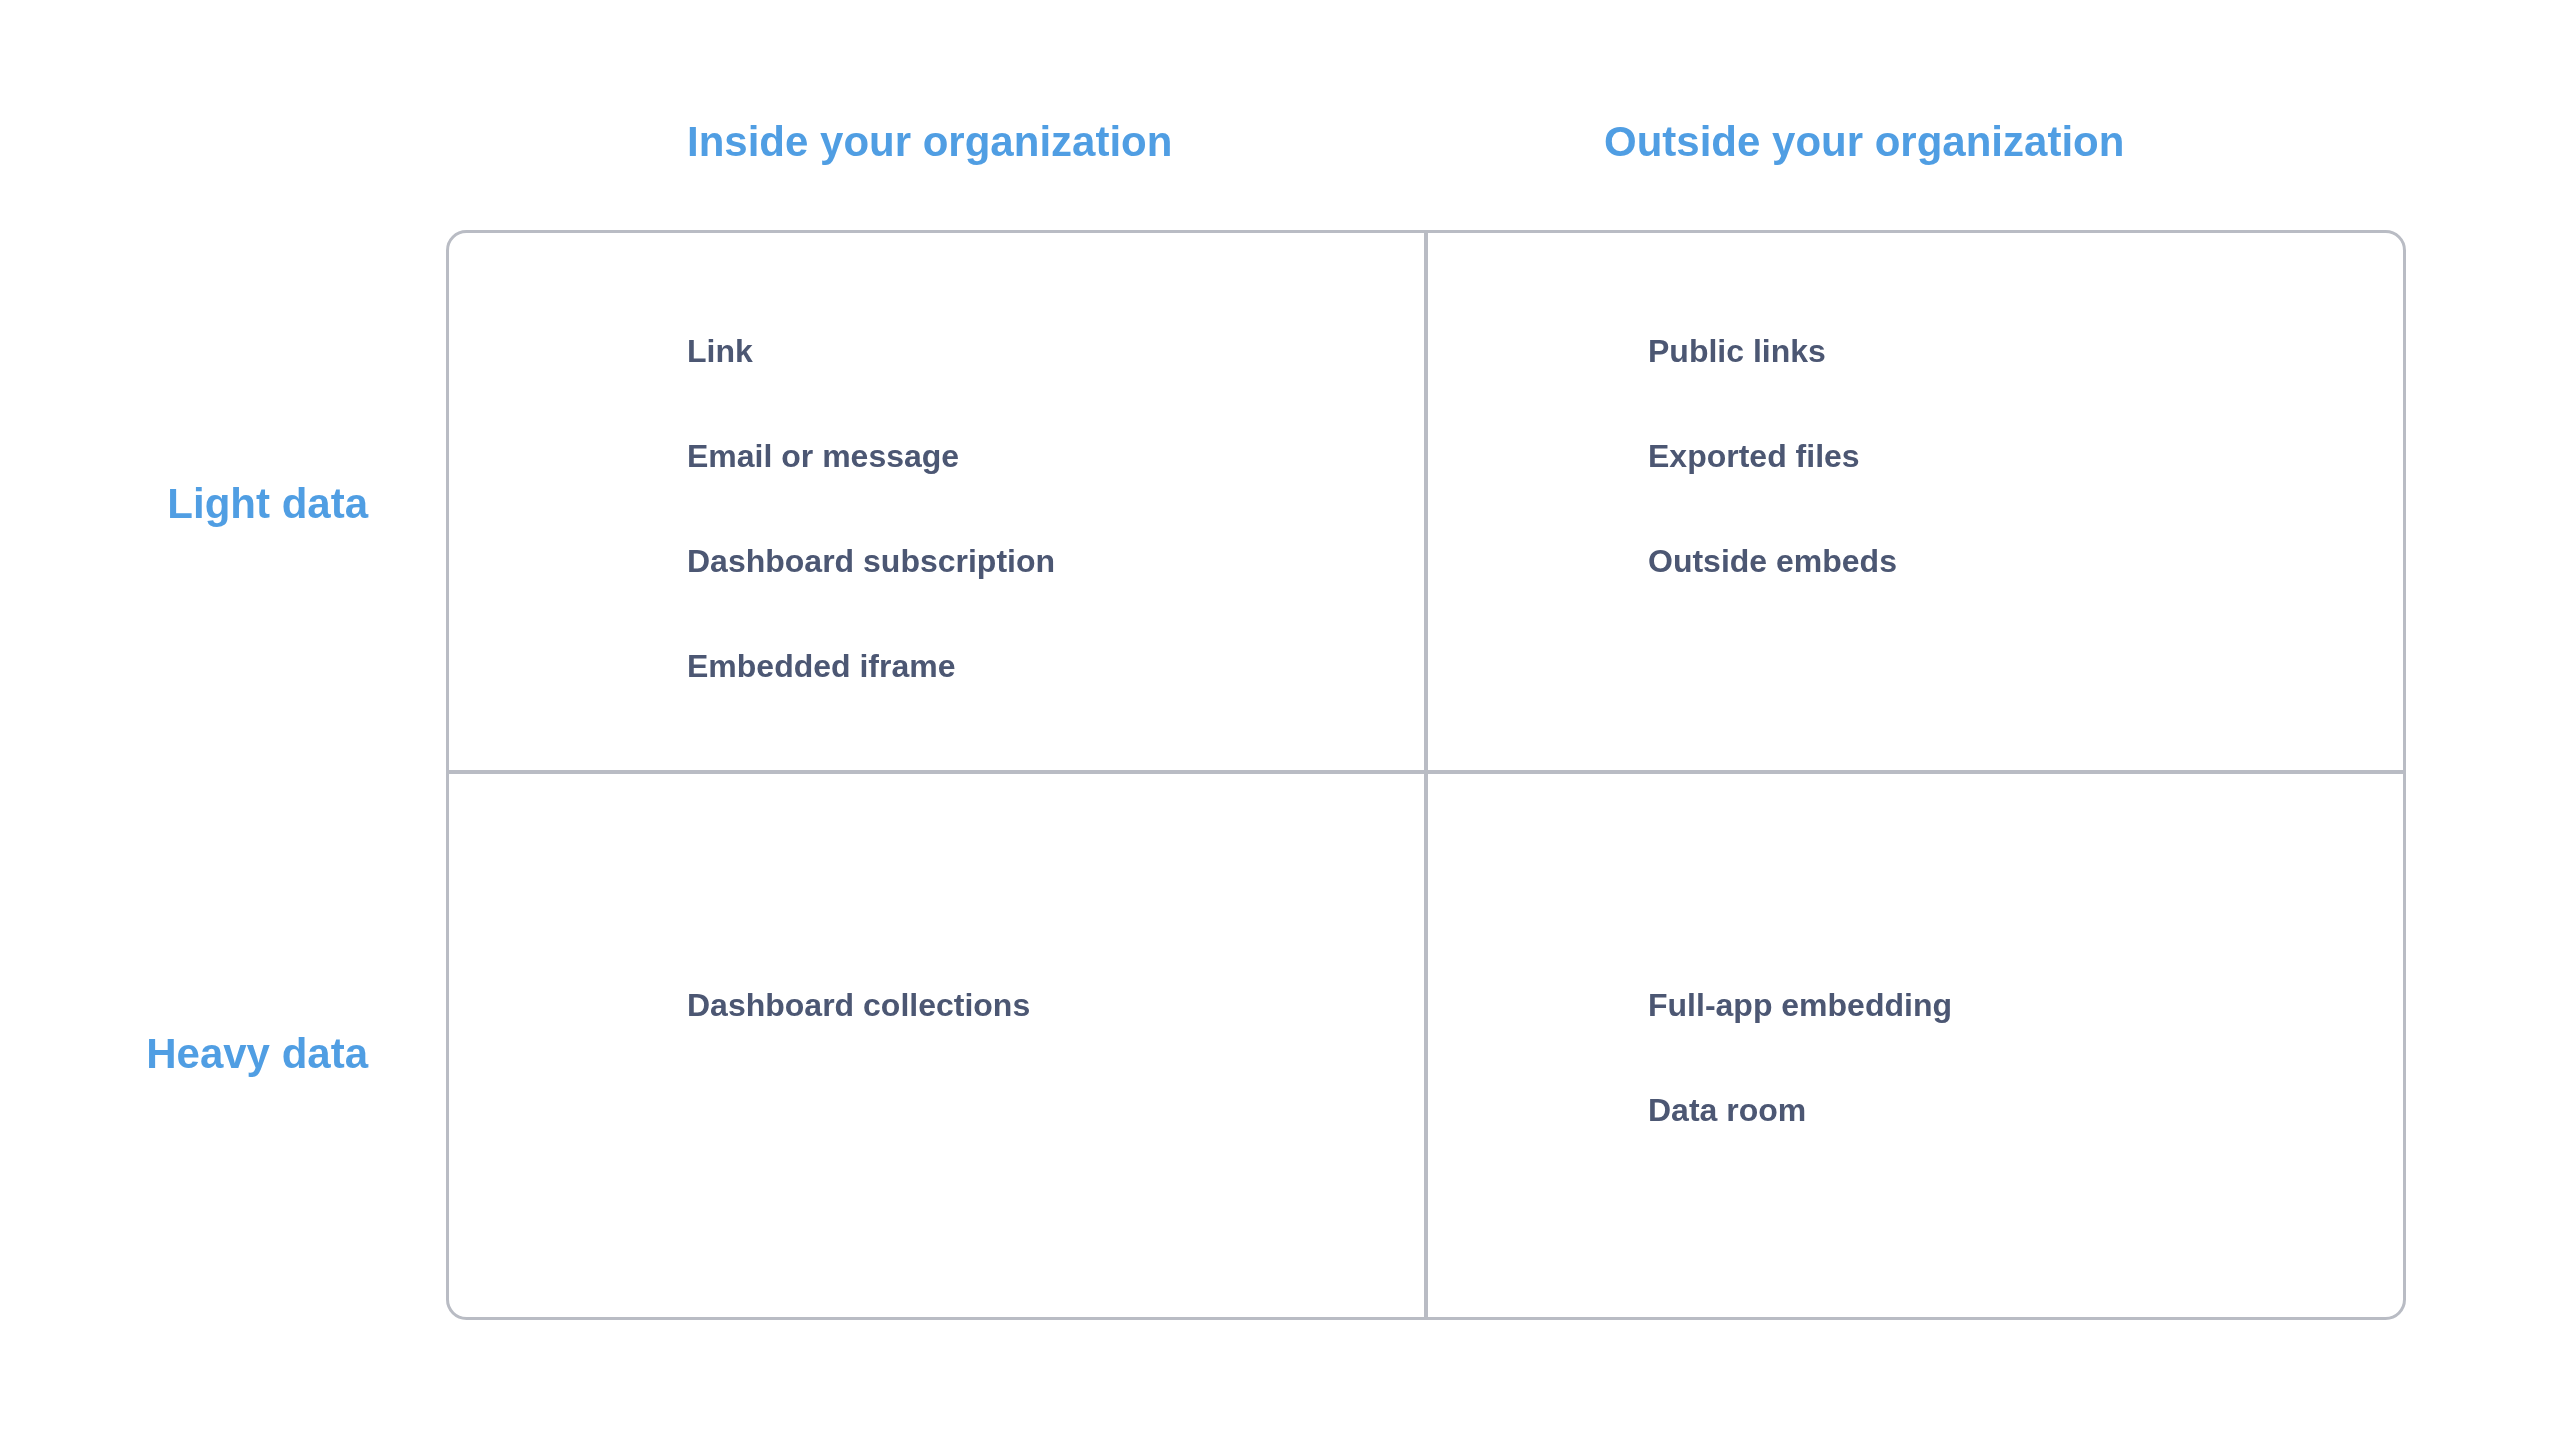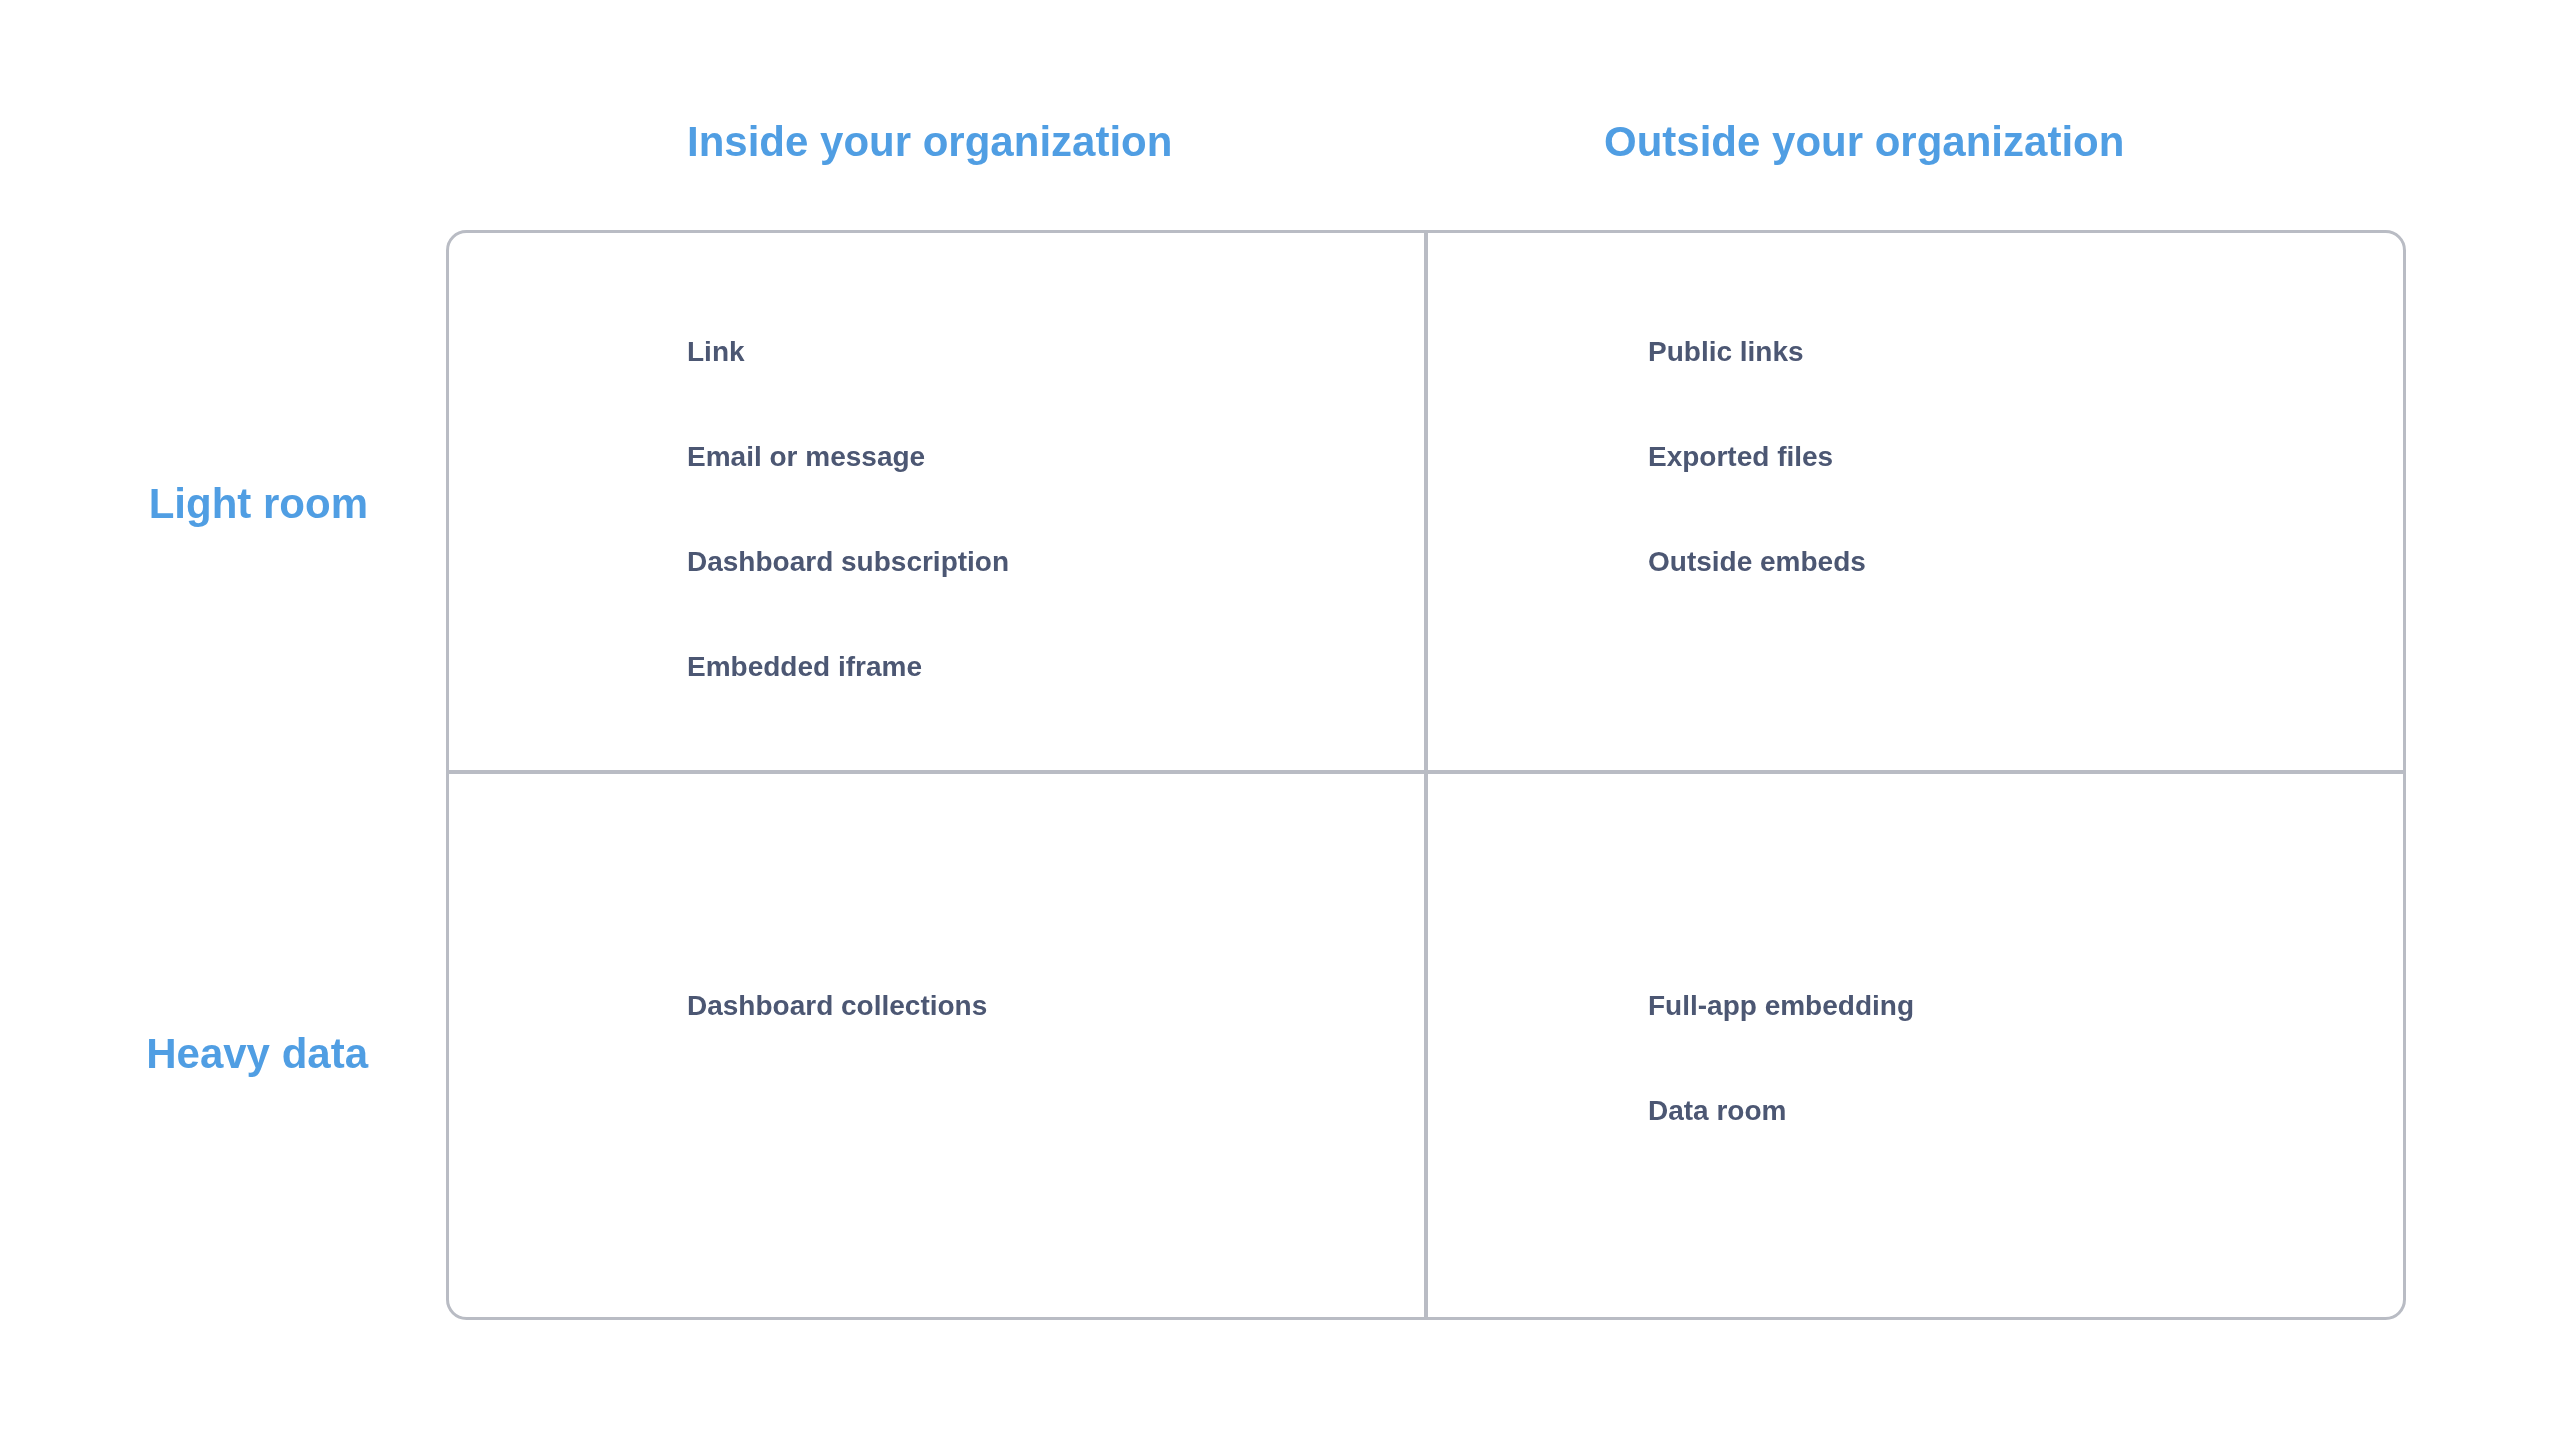--- a/index.html
+++ b/index.html
@@ -60,41 +60,41 @@
   .divider-h {
     position: absolute;
     left: 446px; top: 770px;
     width: 1960px; height: 3.6px;
     background: var(--grid-line);
   }
 
   .quad {
     position: absolute;
     list-style: none;
-    font-size: 28px;
+    font-size: 32px;
     line-height: 105px;
     font-weight: 700;
     color: var(--text-dark);
     white-space: nowrap;
   }
   .quad.tl { left: 687px;  top: 299px; }
   .quad.tr { left: 1648px; top: 299px; }
   .quad.bl { left: 687px;  top: 953px; }
   .quad.br { left: 1648px; top: 953px; }
 </style>
 </head>
 <body>
 
 <div class="page">
 
   <div class="col-header inside">Inside your organization</div>
 
   <div class="col-header outside">Outside your organization</div>
 
-  <div class="row-label light">Light room</div>
+  <div class="row-label light">Light data</div>
 
   <div class="row-label heavy">Heavy data</div>
 
   <div class="grid-box"></div>
   <div class="divider-v"></div>
   <div class="divider-h"></div>
 
   <ul class="quad tl">
     <li>Link</li>
     <li>Email or message</li>

